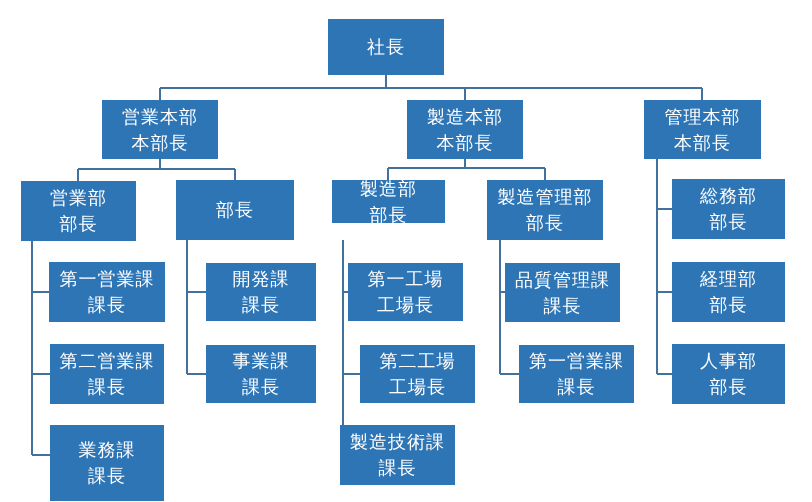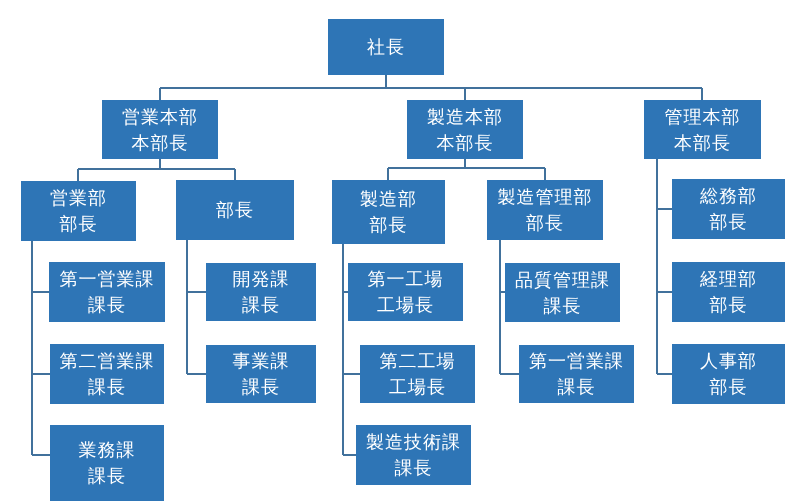--- a/index.html
+++ b/index.html
@@ -78,21 +78,21 @@
     <span>本部長</span>
   </div>
 
   <div class="node" style="left:21px;top:181px;width:115px;height:60px">
     <span>営業部</span>
     <span>部長</span>
   </div>
   <div class="node" style="left:176px;top:180px;width:118px;height:60px">
     <span>部長</span>
   </div>
-  <div class="node" style="left:332px;top:180px;width:113px;height:64px">
+  <div class="node" style="left:332px;top:180px;width:113px;height:43px">
     <span>製造部</span>
     <span>部長</span>
   </div>
   <div class="node" style="left:487px;top:180px;width:116px;height:60px">
     <span>製造管理部</span>
     <span>部長</span>
   </div>
   <div class="node" style="left:672px;top:179px;width:113px;height:60px">
     <span>総務部</span>
     <span>部長</span>
@@ -127,21 +127,21 @@
     <span>課長</span>
   </div>
   <div class="node" style="left:348px;top:263px;width:115px;height:58px">
     <span>第一工場</span>
     <span>工場長</span>
   </div>
   <div class="node" style="left:360px;top:345px;width:115px;height:58px">
     <span>第二工場</span>
     <span>工場長</span>
   </div>
-  <div class="node" style="left:356px;top:425px;width:115px;height:60px">
+  <div class="node" style="left:340px;top:425px;width:115px;height:60px">
     <span>製造技術課</span>
     <span>課長</span>
   </div>
   <div class="node" style="left:505px;top:263px;width:115px;height:59px">
     <span>品質管理課</span>
     <span>課長</span>
   </div>
   <div class="node" style="left:519px;top:345px;width:115px;height:58px">
     <span>第一営業課</span>
     <span>課長</span>

